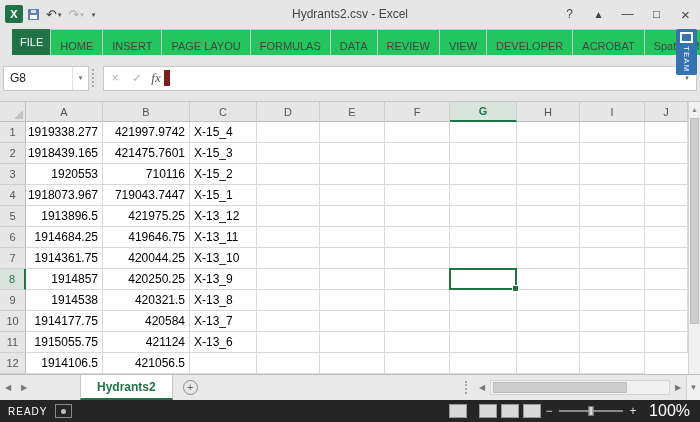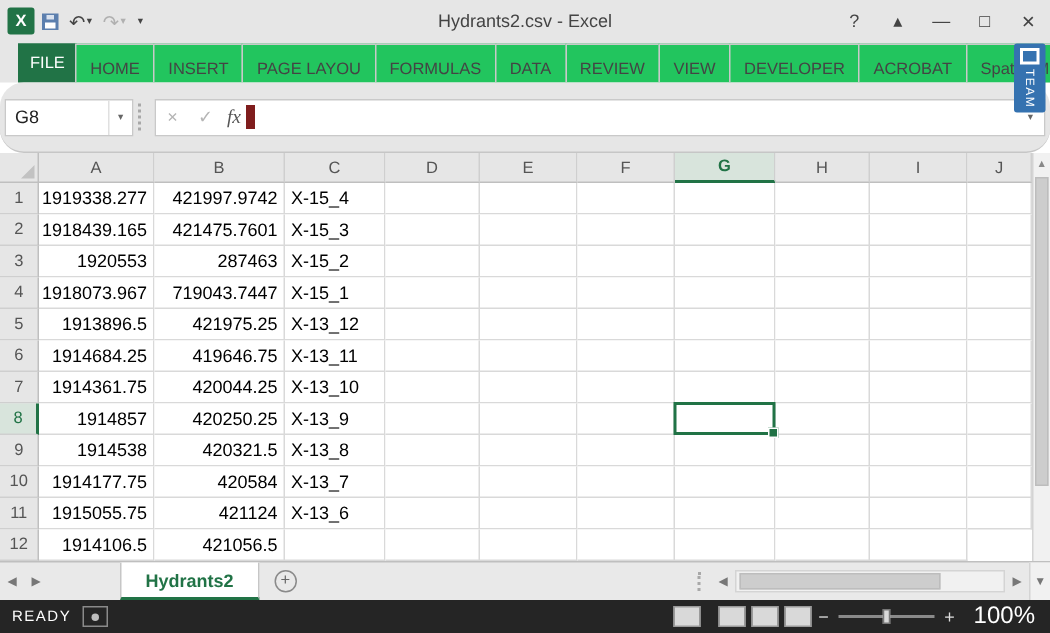--- a/index.html
+++ b/index.html
@@ -28,21 +28,21 @@
   .rtab { display:flex; align-items:center; padding:16px 9px; font-size:11px; color:#444;
           border:1px solid #c9c9c9; margin-left:-1px; background:#22c55e; white-space:nowrap; }
   .rtab.file { background:#217346; color:#fff; border-color:#217346; padding:0 7px; margin-left:12px; }
   .teamtab { position:absolute; right:3px; top:29px; width:21px; height:46px; background:#3572b0; border-radius:2px;
              display:flex; flex-direction:column; align-items:center; padding-top:3px; z-index:6; }
   .teamicon { width:13px; height:11px; border:2px solid #fff; }
   .teamtxt { writing-mode:vertical-rl; font-size:8px; color:#fff; letter-spacing:1px; margin-top:3px; }
 
   
   .formularow { flex:0 0 47px; background:#e6e6e6; display:flex; align-items:center; padding:0 3px;
-                border-bottom:1px solid #c6c6c6;border-radius:16px; }
+                border-bottom:1px solid #c6c6c6; }
   .namebox { width:86px; height:25px; background:#fff; border:1px solid #c9c9c9; display:flex; align-items:center; }
   .nbtext { flex:1; padding-left:6px; font-size:12px; color:#222; }
   .nbdrop { width:16px; height:100%; font-size:7px; color:#666; border-left:1px solid #e0e0e0;
             display:flex; align-items:center; justify-content:center; }
   .fsplit { width:8px; height:18px; border-left:2px dotted #a8a8a8; margin:0 3px; }
   .fright { flex:1; height:25px; background:#fff; border:1px solid #c9c9c9; display:flex; align-items:center; }
   .fbtn { width:22px; text-align:center; font-size:12px; color:#b5b5b5; }
   .fbtn.fx { color:#555; font-style:italic; font-family:"Liberation Serif", serif; font-size:13px;
              border-right:6px solid #7f1d1d; }
   .finput { flex:1; height:100%; font-size:12px; padding:2px 4px; }
@@ -200,21 +200,21 @@
         <div class="cell">X-15_3</div>
         <div class="cell"></div>
         <div class="cell"></div>
         <div class="cell"></div>
         <div class="cell"></div>
         <div class="cell"></div>
         <div class="cell"></div>
         <div class="cell"></div>
         <div class="rhead">3</div>
         <div class="cell num">1920553</div>
-        <div class="cell num">287463</div>
+        <div class="cell num">710116</div>
         <div class="cell">X-15_2</div>
         <div class="cell"></div>
         <div class="cell"></div>
         <div class="cell"></div>
         <div class="cell"></div>
         <div class="cell"></div>
         <div class="cell"></div>
         <div class="cell"></div>
         <div class="rhead">4</div>
         <div class="cell num">1918073.967</div>

